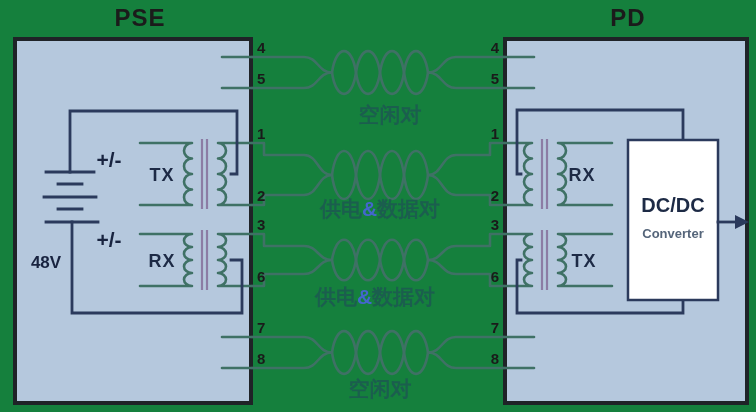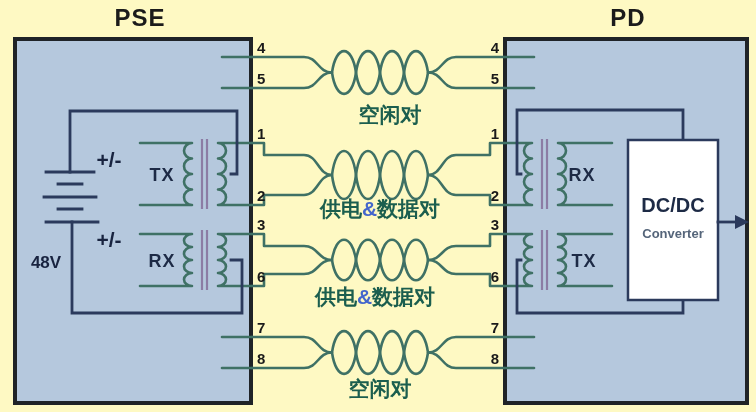--- a/index.html
+++ b/index.html
@@ -1,16 +1,16 @@
 <!DOCTYPE html>
 <html><head>
 <meta charset="utf-8">
 <style>
   html,body{margin:0;padding:0;background:#ffffff;}
-  .stage{width:756px;height:412px;position:relative;background:#fef9c3;overflow:hidden;}
+  .stage{width:756px;height:412px;position:relative;background:#15803d;overflow:hidden;}
   svg{display:block;}
   text{font-family:"Liberation Sans","DejaVu Sans",sans-serif;}
   .title{font-size:24px;font-weight:bold;fill:#1b1b1b;letter-spacing:1px;}
   .pin{font-size:15px;font-weight:bold;fill:#1a1a1a;}
   .pairlabel{font-size:21px;font-weight:bold;fill:#1b5e4e;}
   .amp{fill:#4466cc;}
   .devtext{font-size:18px;font-weight:bold;fill:#1d2a45;letter-spacing:1px;}
   .supply{font-size:21px;font-weight:bold;fill:#18233f;}
   .volt{font-size:17px;font-weight:bold;fill:#18233f;}
   .dcdc-big{font-size:20px;font-weight:bold;fill:#1d2a45;}

